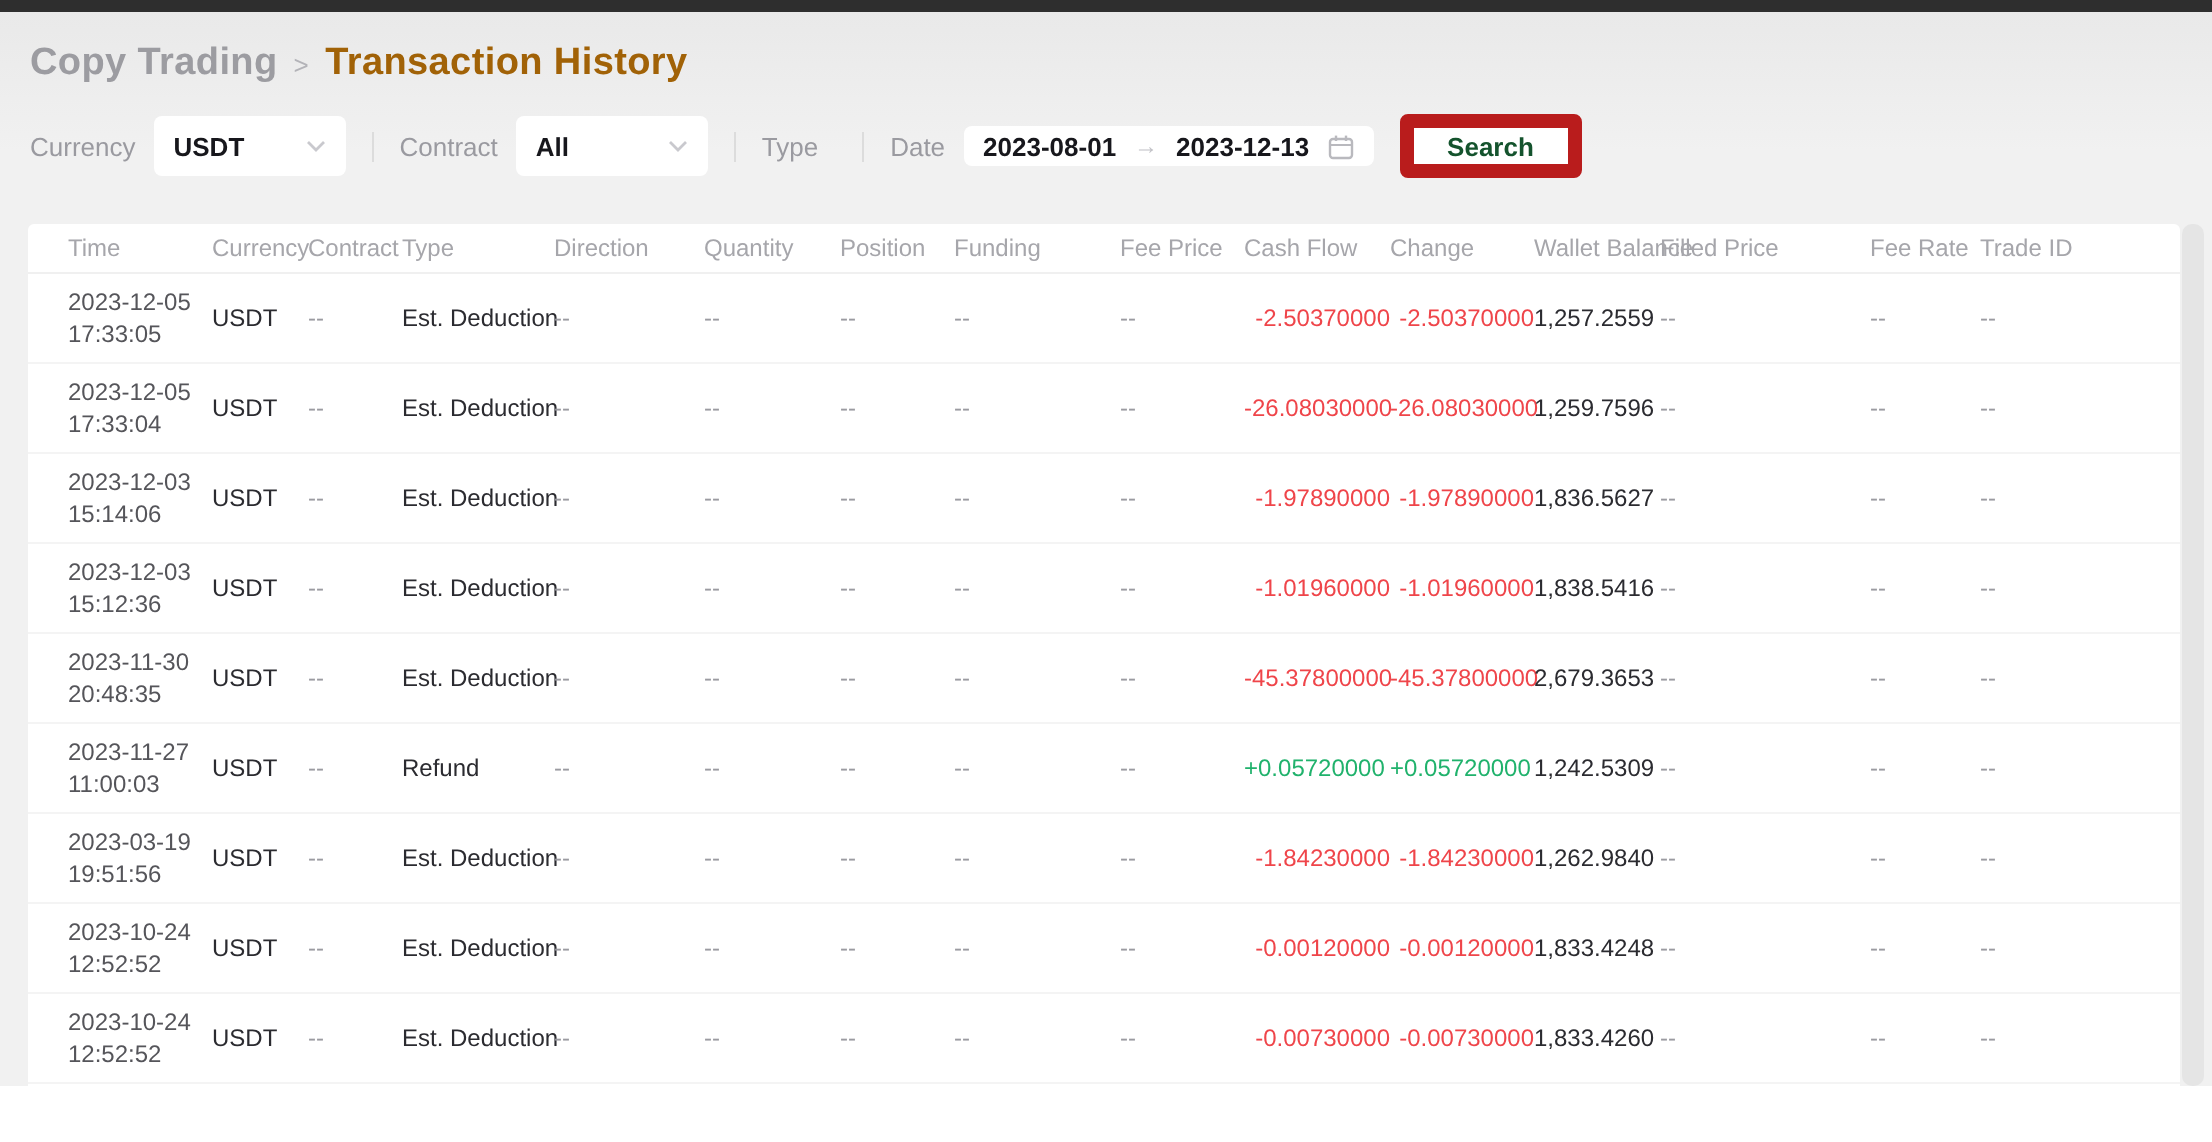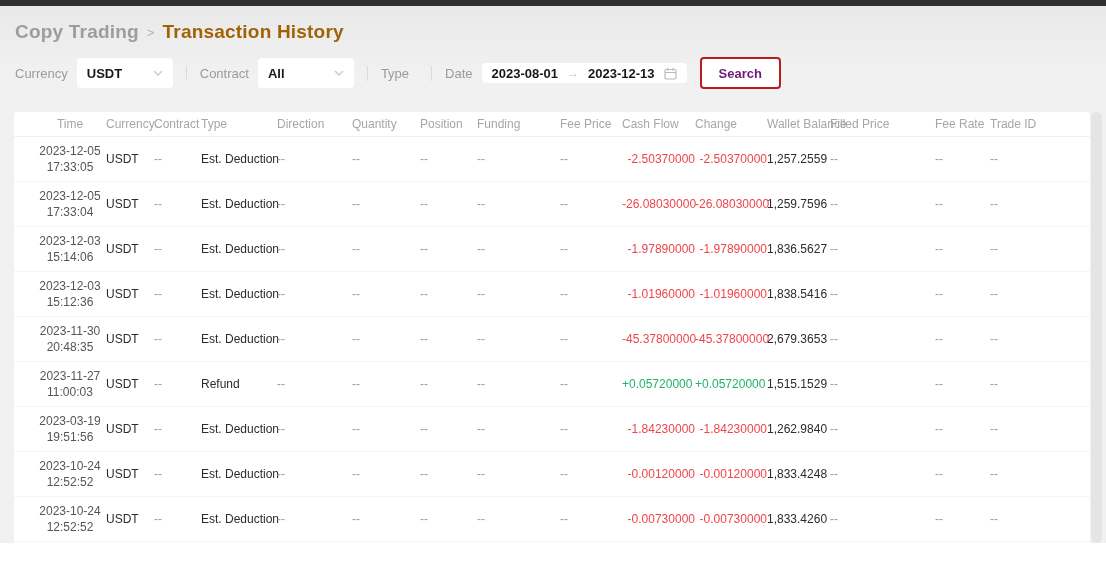--- a/index.html
+++ b/index.html
@@ -42,22 +42,22 @@
   .chev { display:inline-flex; }
   .divider { width:1px; height:15px; background:#dcdcdc; margin:0 13px; }
   .datefield {
     background:#fff; border-radius:4px; height:20px;
     display:flex; align-items:center; padding:0 10px; gap:9px;
     color:#17171c; font-weight:bold; cursor:pointer;
   }
   .datefield .arrow { color:#c2c2c7; font-weight:normal; font-size:12px; }
   .search-btn {
     margin-left:13px; height:32px; padding:0 17px;
-    background:#fff; border:2px solid #b91c1c; border-radius:4px;
-    color:#701a75; font-weight:bold; font-size:13px;
+    background:#fff; border:7px solid #b91c1c; border-radius:4px;
+    color:#14532d; font-weight:bold; font-size:13px;
     font-family:"Liberation Sans", sans-serif; cursor:pointer;text-align:right;
   }
 
   .card {
     position:absolute; top:112px; left:14px; width:1076px; height:459px;
     background:#fff; border-radius:3px 3px 0 0;
   }
   .scrollbar-track {
     position:absolute; top:112px; left:1091px; width:11px; height:431px;
     background:#e5e5e5; border-radius:5px;
@@ -66,21 +66,21 @@
   th {
     height:24px; font-size:12px; font-weight:normal; color:#a6a6ab;
     text-align:left; vertical-align:middle; white-space:nowrap;
     border-bottom:1px solid #f0f0f0; padding:0;
   }
   td {
     height:45px; font-size:12px; color:#2b2b30; text-align:left;
     vertical-align:middle; white-space:nowrap;
     border-bottom:1px solid #f4f4f4; padding:0;
   }
-  th:first-child, td:first-child { padding-left:20px;text-align:center; }
+  th:first-child, td:first-child { padding-left:20px; }
   .t-date,.t-time { color:#55555a; line-height:16px; }
   .dim { color:#9b9ba1; }
   .neg { color:#ef454a;text-align:right; }
   .pos { color:#20b26c; }
 </style>
 </head>
 <body>
 
 <div class="topbar"></div>
 <div class="gray-band"></div>
@@ -281,21 +281,21 @@
           <td>USDT</td>
           <td class="dim">--</td>
           <td>Refund</td>
           <td class="dim">--</td>
           <td class="dim">--</td>
           <td class="dim">--</td>
           <td class="dim">--</td>
           <td class="dim">--</td>
           <td class="pos">+0.05720000</td>
           <td class="pos">+0.05720000</td>
-          <td>1,515.1529</td>
+          <td>1,242.5309</td>
           <td class="dim">--</td>
           <td class="dim">--</td>
           <td class="dim">--</td>
         </tr>
         <tr>
           <td>
             <div class="t-date">2023-03-19</div>
             <div class="t-time">19:51:56</div>
           </td>
           <td>USDT</td>

